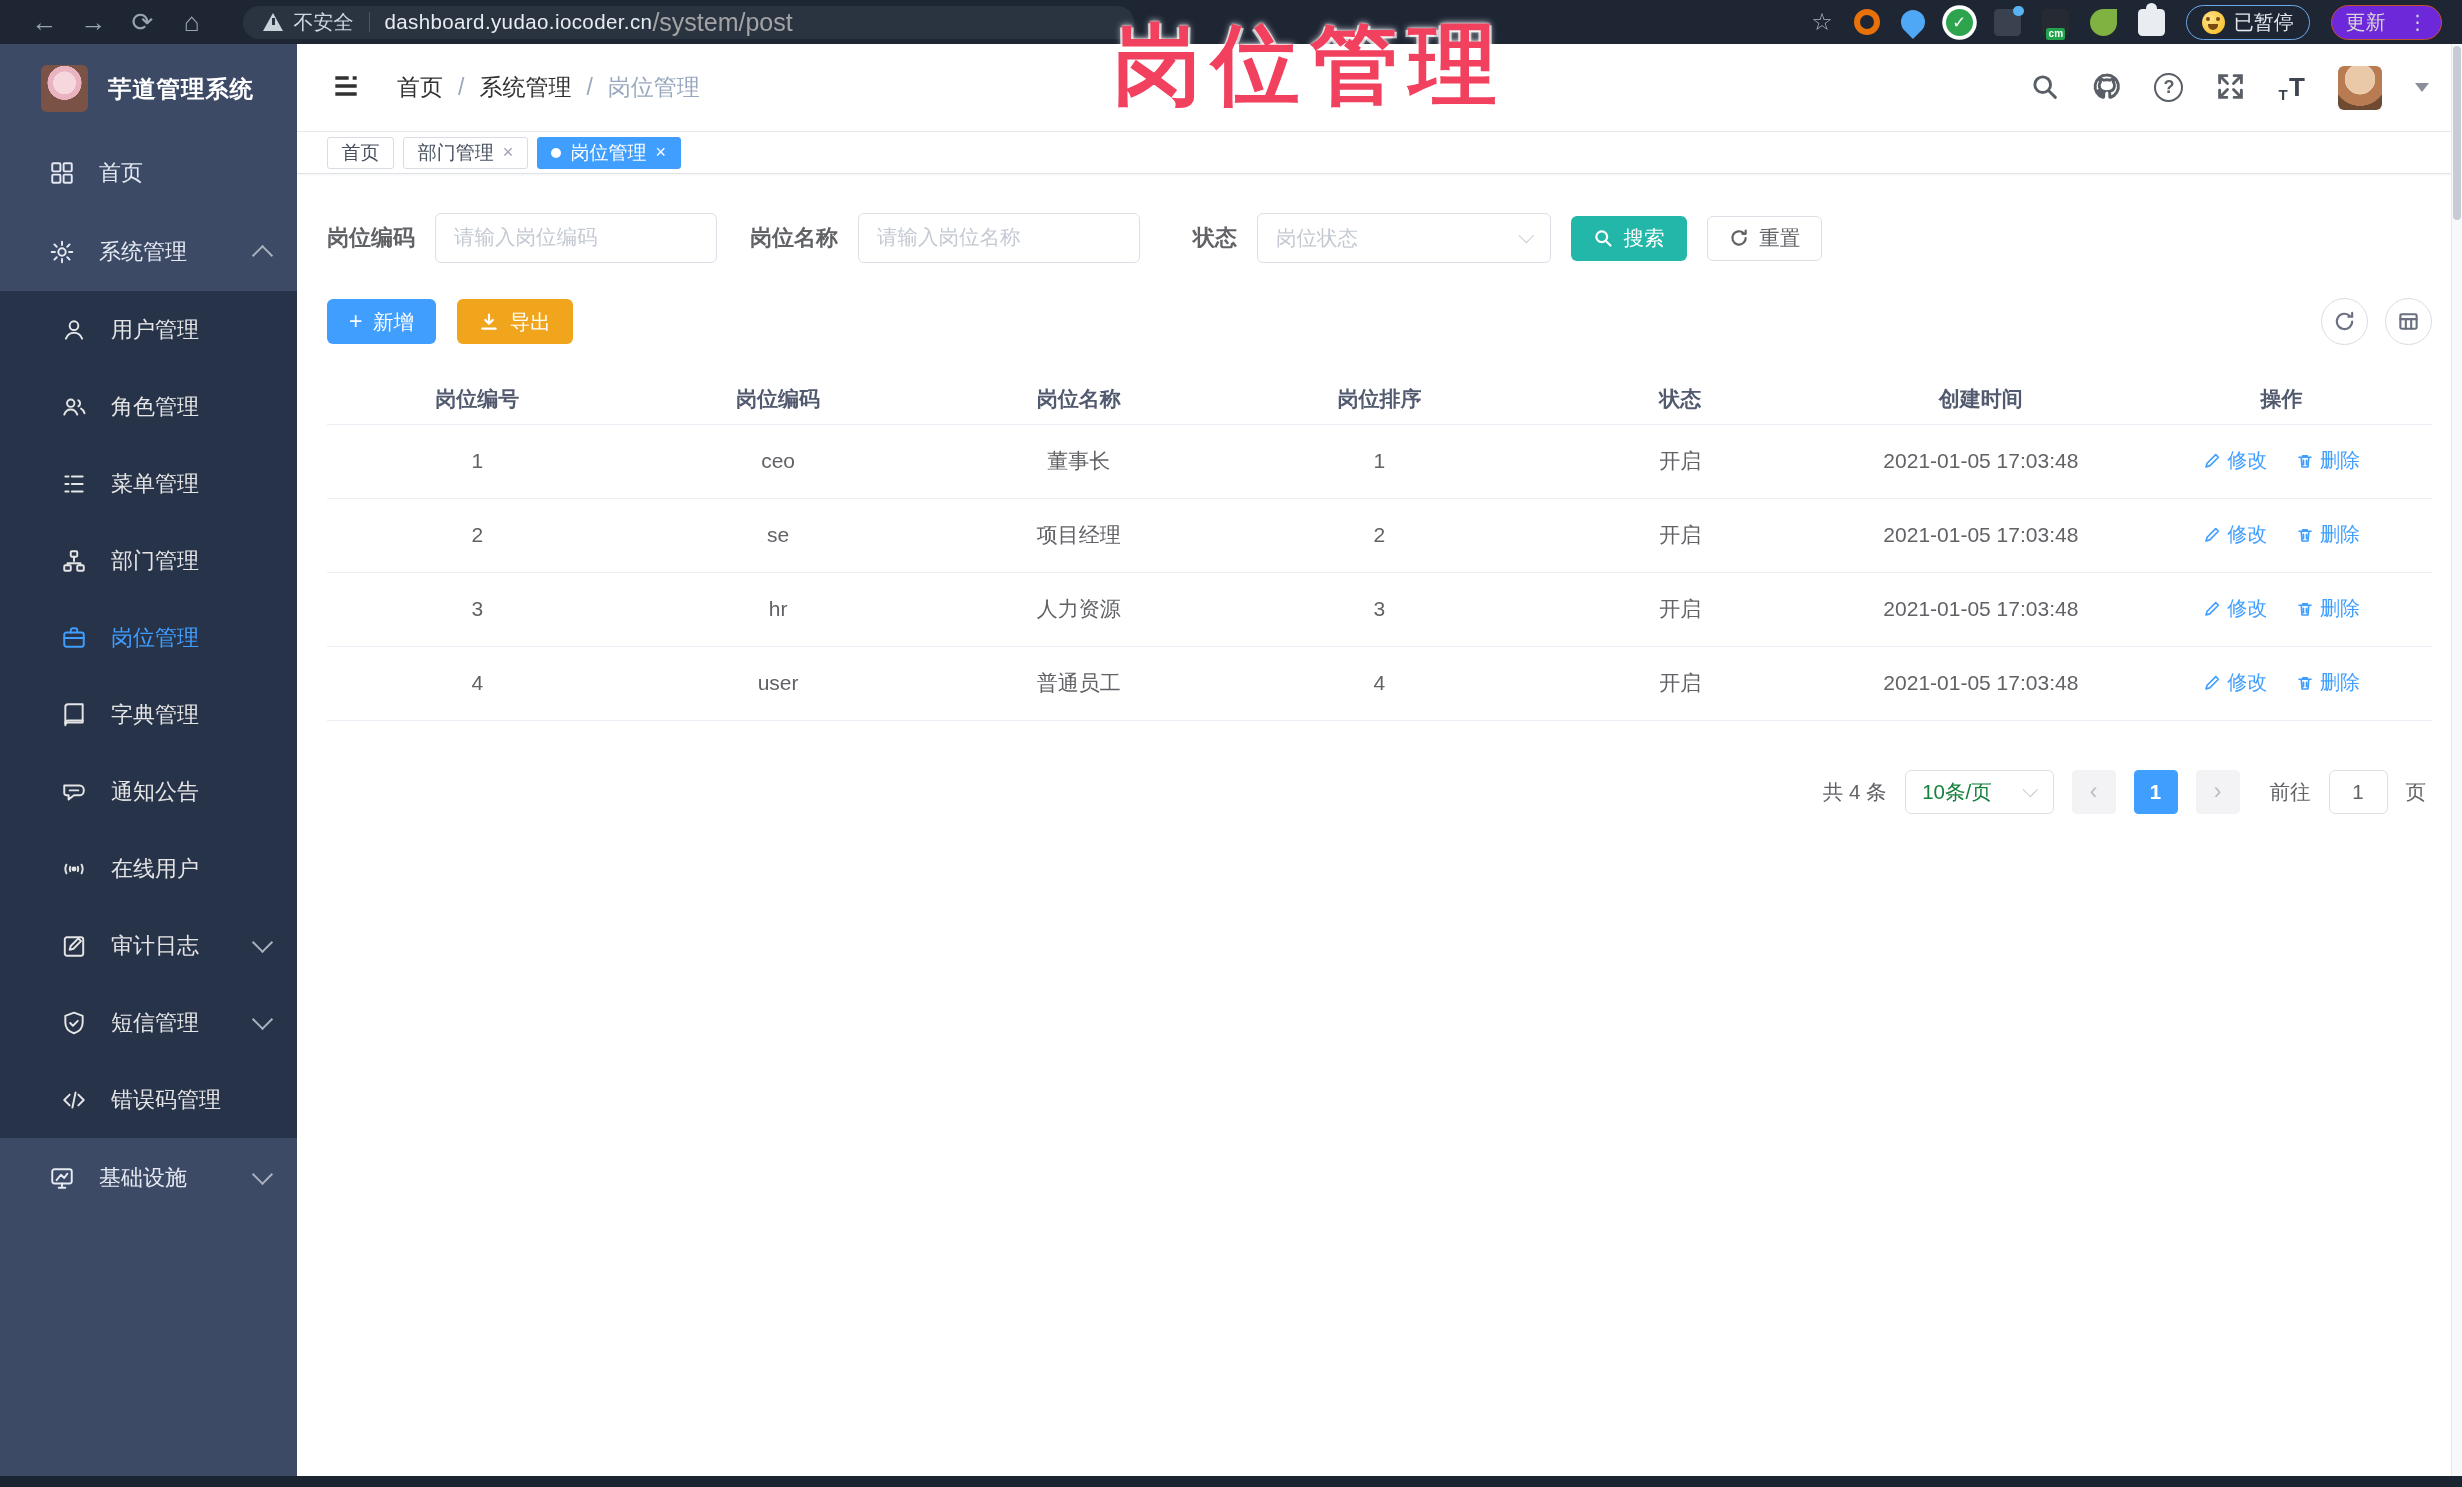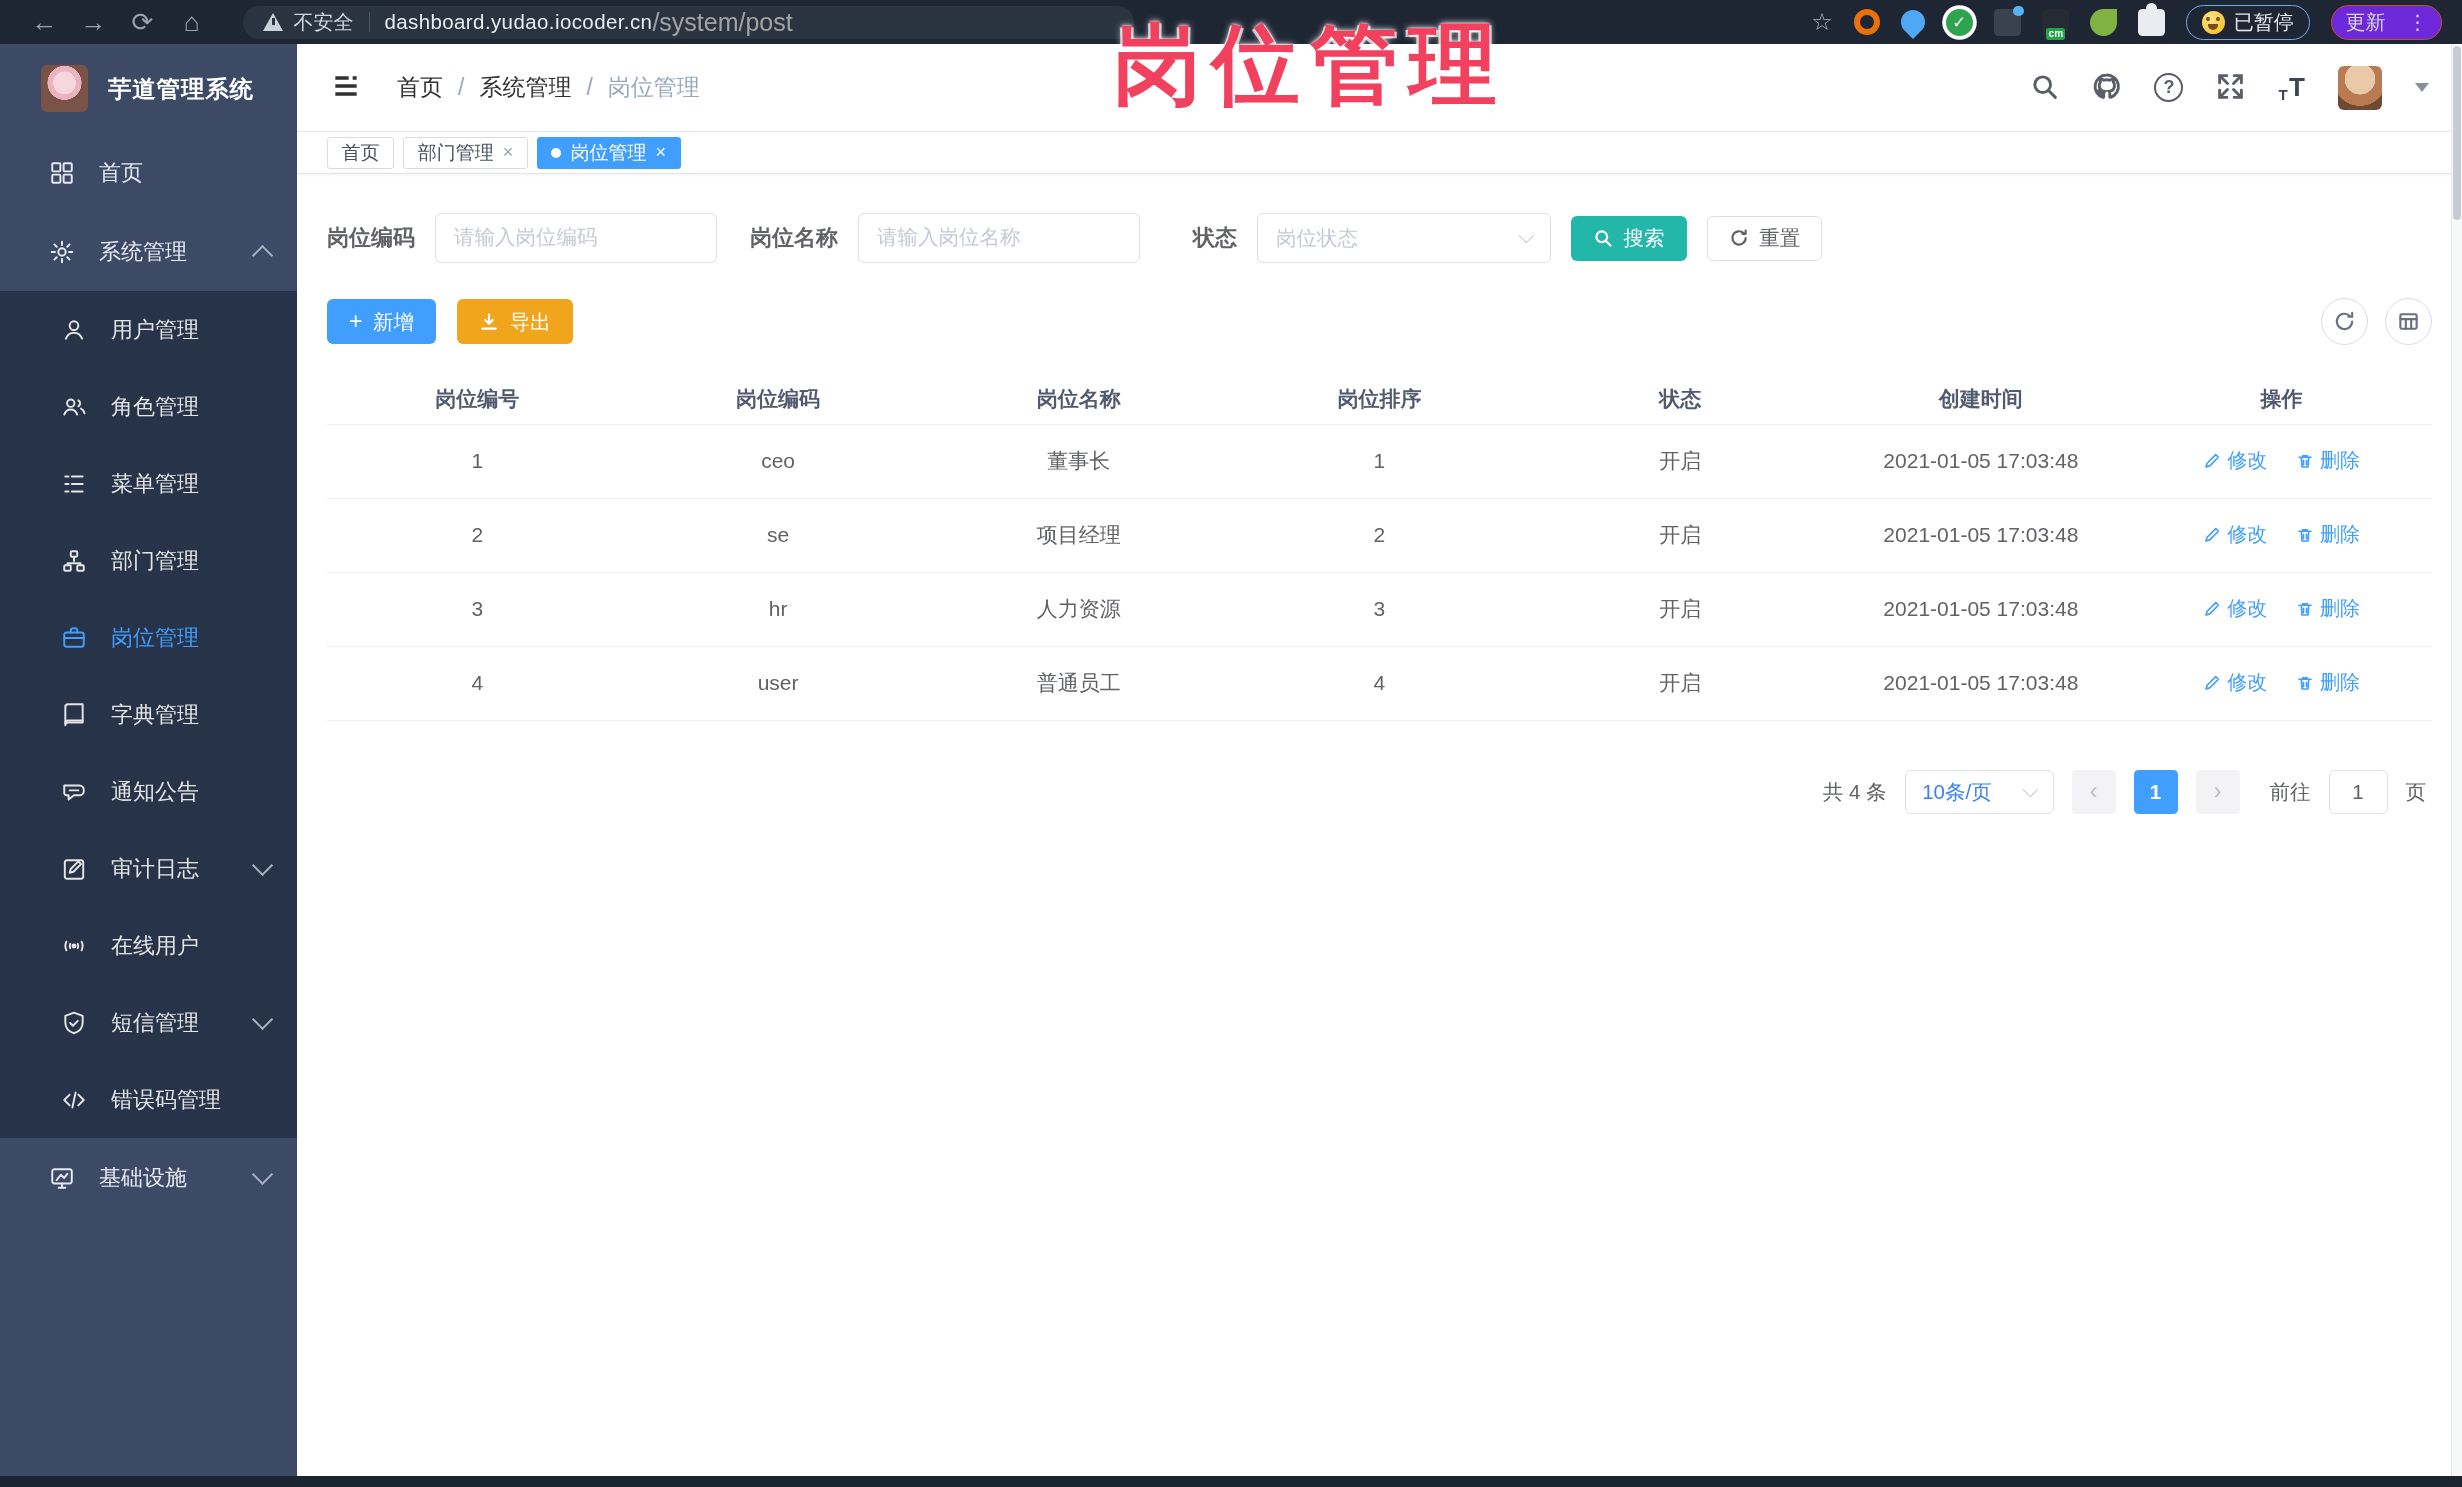--- a/index.html
+++ b/index.html
@@ -101,21 +101,21 @@
   .circle-btn svg{width:23px;height:23px;stroke:#6A7080;fill:none;stroke-width:2.2;stroke-linecap:round;}
   
   table.grid{width:100%;border-collapse:collapse;table-layout:fixed;margin-top:29px;}
   table.grid th{height:50px;font-size:21px;color:#515A6E;font-weight:700;border-bottom:0.8px solid #EBEEF5;text-align:center;}
   table.grid td{height:74px;font-size:21px;color:#606266;border-bottom:0.8px solid #EBEEF5;text-align:center;}
   .oplink{color:#409EFF;font-size:20px;display:inline-flex;align-items:center;gap:6px;cursor:pointer;}
   .oplink svg{width:18px;height:18px;stroke:#409EFF;fill:none;stroke-width:2.2;stroke-linecap:round;stroke-linejoin:round;}
   .oplink + .oplink{margin-left:23px;}
   
   .pager{display:flex;align-items:center;justify-content:flex-end;margin-top:49px;font-size:20.5px;color:#606266;gap:18px;padding-right:6px;}
-  .psel{width:149px;height:44px;border:0.8px solid #DCDFE6;border-radius:6px;display:flex;align-items:center;justify-content:space-between;padding:0 16.7px;color:#3b82f6;}
+  .psel{width:149px;height:44px;border:0.8px solid #DCDFE6;border-radius:6px;display:flex;align-items:center;justify-content:space-between;padding:0 16.7px;color:#15803d;}
   .pbtn{width:44px;height:44px;border-radius:4.5px;background:#F3F3F5;color:#B8BCC4;display:flex;align-items:center;justify-content:center;font-size:23px;}
   .pcur{width:44px;height:44px;border-radius:4.5px;background:#409EFF;color:#fff;display:flex;align-items:center;justify-content:center;font-weight:700;}
   .pgoto{width:59px;height:44px;border:0.8px solid #DCDFE6;border-radius:6px;text-align:center;font-size:20.5px;color:#606266;outline:none;font-family:inherit;}
   
   .overlay-title{position:absolute;left:1113px;top:6px;z-index:60;font-size:88px;font-weight:700;color:#F2415F;letter-spacing:10.6px;
     text-shadow:0 0 2.3px #fff,0 0 7.6px rgba(255,255,255,.95),2.3px 2.3px 0 rgba(255,255,255,.65),-2.3px 2.3px 0 rgba(255,255,255,.65);}
   
   .vscroll{position:absolute;right:0;top:44px;bottom:12px;width:11.4px;background:#F6F8FA;border-left:0.8px solid #E4E7EB;z-index:40;}
   .vthumb{position:absolute;top:2.3px;left:1.5px;width:7.6px;height:174px;border-radius:4.5px;background:#C7CCD4;}
   .bottom-strip{height:12px;background:#1B2431;flex:0 0 auto;}
@@ -261,35 +261,35 @@
             <svg viewBox="0 0 24 24">
                 <path d="M3 6h14a4 4 0 0 1 4 4v1a4 4 0 0 1-4 4h-5l-5 4v-4H5a2 2 0 0 1-2-2z"></path>
                 <path d="M8 10.5h8"></path>
               </svg>
           </span>
           <span>通知公告</span>
         </div>
         <div class="side-item">
           <span class="sicon">
             <svg viewBox="0 0 24 24">
+                <path d="M5 8a9 9 0 0 0 0 8M19 8a9 9 0 0 1 0 8M8.5 10a5 5 0 0 0 0 4M15.5 10a5 5 0 0 1 0 4"></path>
+                <circle cx="12" cy="12" r="1.4" fill="currentColor"></circle>
+              </svg>
+          </span>
+          <span>在线用户</span>
+        </div>
+        <div class="side-item">
+          <span class="sicon">
+            <svg viewBox="0 0 24 24">
                 <rect x="3.5" y="4" width="17" height="17" rx="2"></rect>
                 <path d="M8 15.5l1-3.5 7-7 2.5 2.5-7 7z"></path>
               </svg>
           </span>
           <span>审计日志</span>
           <span class="chev down"></span>
-        </div>
-        <div class="side-item">
-          <span class="sicon">
-            <svg viewBox="0 0 24 24">
-                <path d="M5 8a9 9 0 0 0 0 8M19 8a9 9 0 0 1 0 8M8.5 10a5 5 0 0 0 0 4M15.5 10a5 5 0 0 1 0 4"></path>
-                <circle cx="12" cy="12" r="1.4" fill="currentColor"></circle>
-              </svg>
-          </span>
-          <span>在线用户</span>
         </div>
         <div class="side-item">
           <span class="sicon">
             <svg viewBox="0 0 24 24">
                 <path d="M12 2.5l8 3v6c0 5-3.2 8.4-8 10-4.8-1.6-8-5-8-10v-6z"></path>
                 <path d="M8.5 12l2.5 2.5 4.5-4.5"></path>
               </svg>
           </span>
           <span>短信管理</span>
           <span class="chev down"></span>

